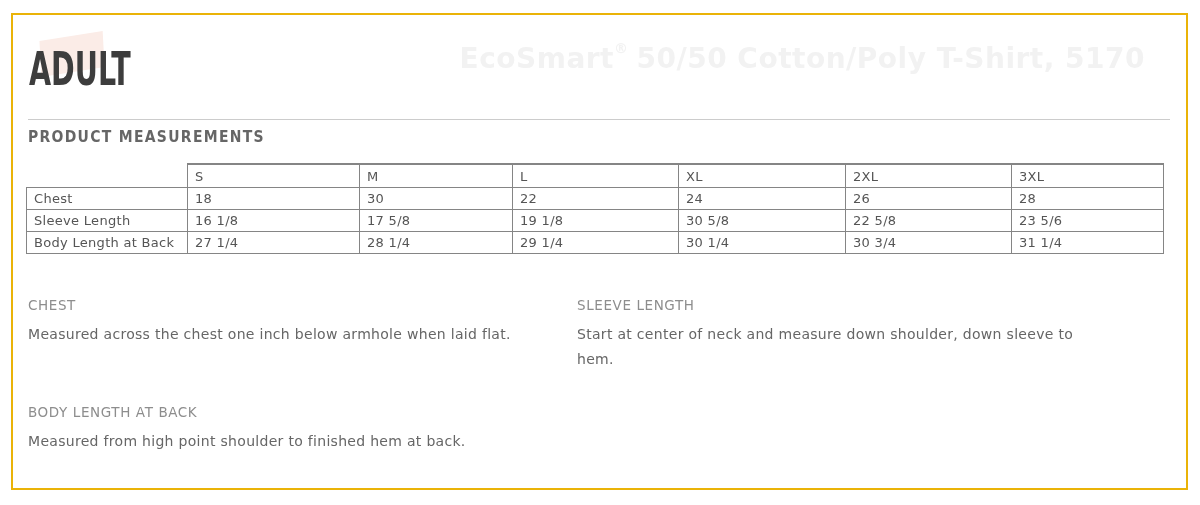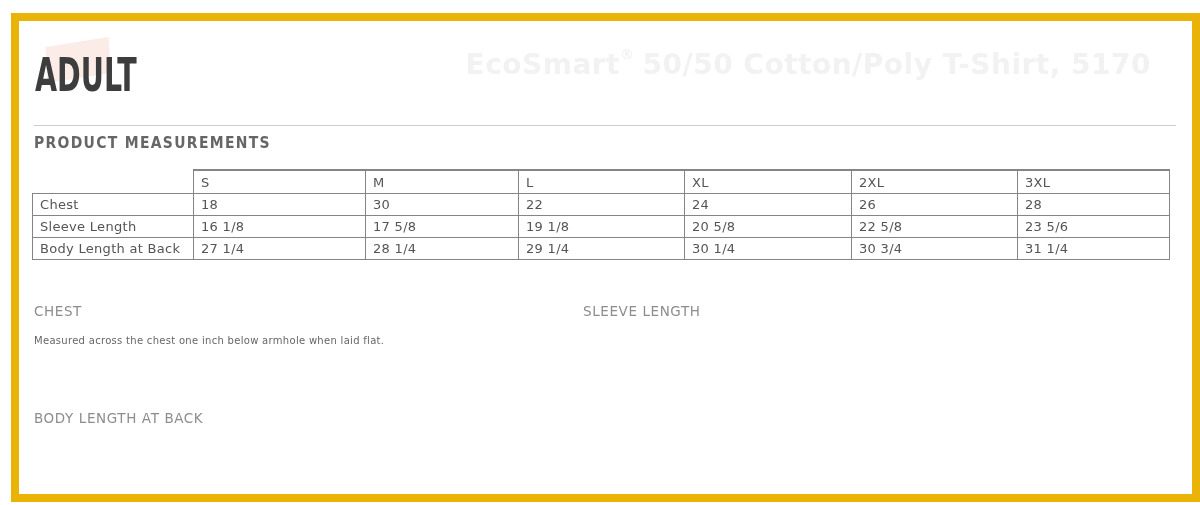--- a/index.html
+++ b/index.html
@@ -10,21 +10,21 @@
     height: 505px;
     overflow: hidden;
     font-family: "DejaVu Sans", "Liberation Sans", sans-serif;
   }
   .frame {
     position: absolute;
     left: 11px;
     top: 13px;
     width: 1173px;
     height: 473px;
-    border: 8px solid #eab308;
+    border: 2px solid #eab308;
     background: #ffffff;
   }
   .watermark {
     position: absolute;
     left: 27px;
     top: 21px;
     width: 64px;
     height: 36px;
     background: #fbece7;
     transform: rotate(-9deg) skewX(-6deg);
@@ -107,21 +107,21 @@
   }
   .definitions { position: absolute; left: 15px; top: 0; width: 1142px; }
   .def { position: absolute; }
   .def .term {
     font-size: 13.5px;
     color: #8d8d8d;
     letter-spacing: 0.6px;
   }
   .def .desc {
     margin-top: 9px;
-    font-size: 10px;
+    font-size: 14px;
     color: #666666;
     letter-spacing: 0.3px;
     line-height: 25px;
   }
   .def-chest  { left: 0px;   top: 282px; width: 540px; }
   .def-sleeve { left: 549px; top: 282px; width: 512px; }
   .def-body   { left: 0px;   top: 389px; width: 560px; }
 </style>
 </head>
 <body>
@@ -169,21 +169,21 @@
         <td>22</td>
         <td>24</td>
         <td>26</td>
         <td>28</td>
       </tr>
       <tr>
         <td>Sleeve Length</td>
         <td>16 1/8</td>
         <td>17 5/8</td>
         <td>19 1/8</td>
-        <td>20 5/8</td>
+        <td>30 5/8</td>
         <td>22 5/8</td>
         <td>23 5/6</td>
       </tr>
       <tr>
         <td>Body Length at Back</td>
         <td>27 1/4</td>
         <td>28 1/4</td>
         <td>29 1/4</td>
         <td>30 1/4</td>
         <td>30 3/4</td>
@@ -192,19 +192,21 @@
     </tbody>
   </table>
 
   <div class="definitions">
     <div class="def def-chest">
       <div class="term">CHEST</div>
       <div class="desc">Measured across the chest one inch below armhole when laid flat.</div>
     </div>
     <div class="def def-sleeve">
       <div class="term">SLEEVE LENGTH</div>
+      <div class="desc">Start at center of neck and measure down shoulder, down sleeve to hem.</div>
     </div>
     <div class="def def-body">
       <div class="term">BODY LENGTH AT BACK</div>
+      <div class="desc">Measured from high point shoulder to finished hem at back.</div>
     </div>
   </div>
 
 </div>
 
 </body></html>

